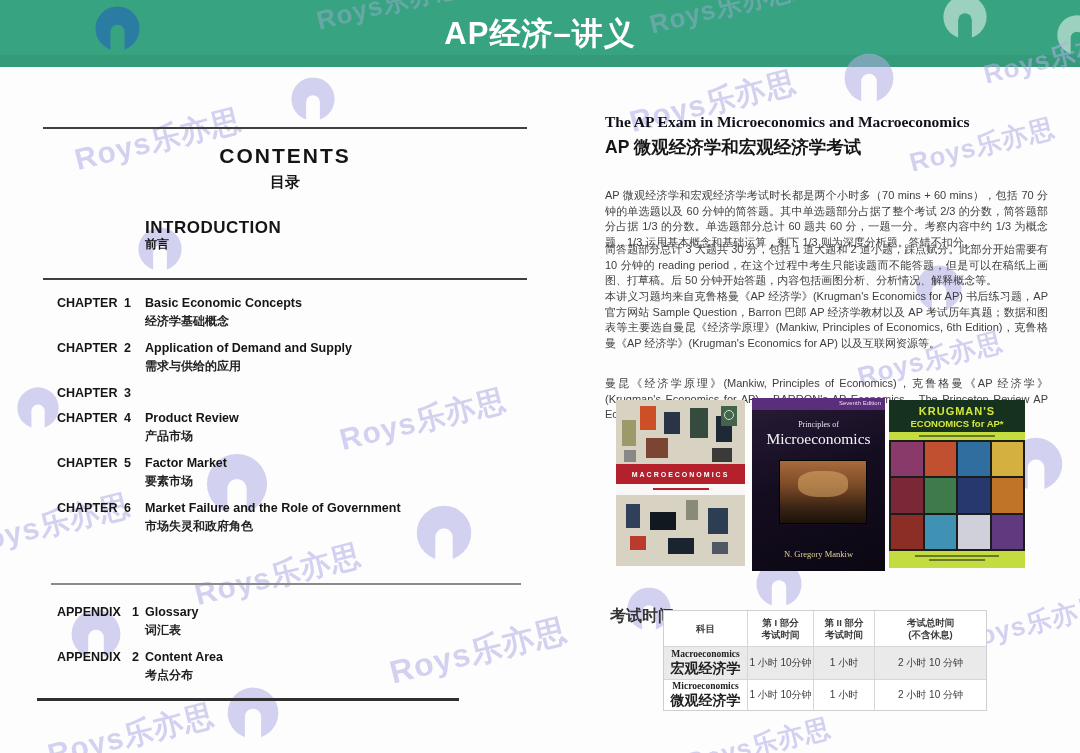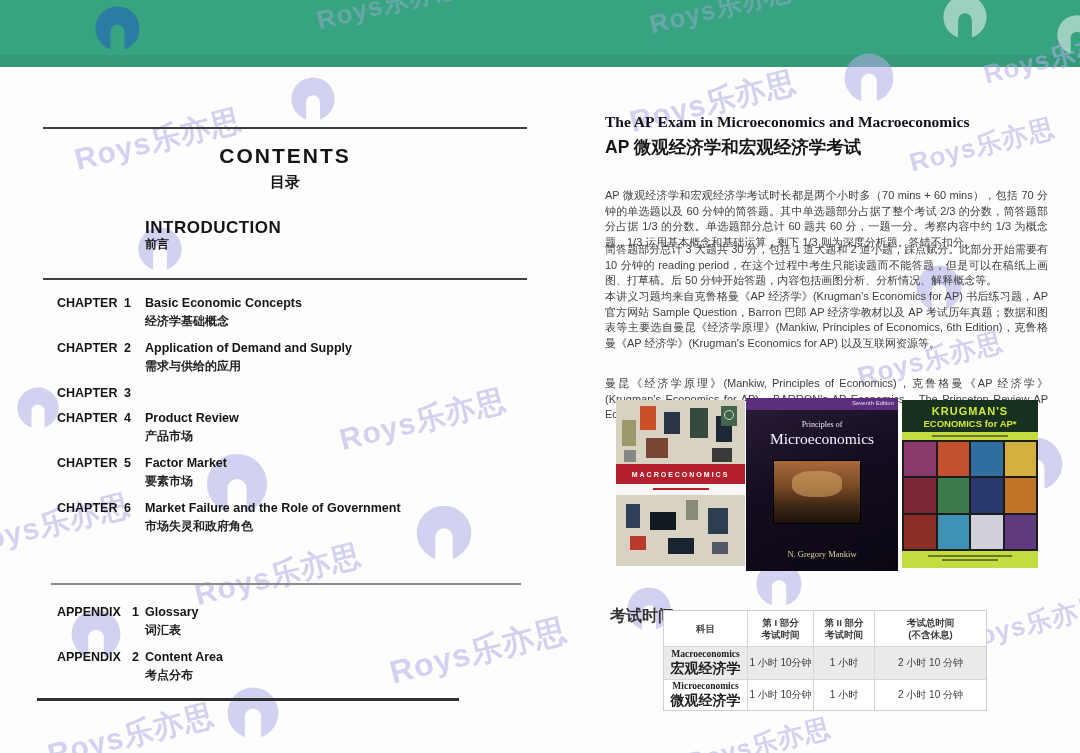--- a/index.html
+++ b/index.html
@@ -55,21 +55,21 @@
   .bk1{width:129px;height:166px;margin-top:2px;background:#d8d2c2;}
   .bk1 .art{position:absolute;}
   .bk1 .band{position:absolute;left:0;top:64px;width:100%;height:20px;background:#b4202c;
        display:flex;align-items:center;justify-content:center;color:#fff;font-size:7px;
        font-weight:bold;letter-spacing:2px;}
   .bk1 .subband{position:absolute;left:0;top:84px;width:100%;height:11px;background:rgba(255,255,255,.85);}
   .bk1 .subband i{display:block;width:56px;height:2px;margin:4px auto;background:#b4202c;}
   .bk1 .logo-box{position:absolute;right:8px;top:6px;width:16px;height:20px;background:#43634d;}
   .bk1 .logo-box b{display:block;width:8px;height:8px;border:1px solid #cfe0cf;border-radius:50%;margin:4px auto;}
 
-  .bk2{width:152px;height:173px;margin-left:1px;background:linear-gradient(160deg,#2a1c38 0%,#140d20 45%,#0b0712 100%);color:#eee;}
+  .bk2{width:133px;height:173px;margin-left:7px;background:linear-gradient(160deg,#2a1c38 0%,#140d20 45%,#0b0712 100%);color:#eee;}
   .bk2 .pband{position:absolute;left:0;top:0;width:100%;height:12px;background:#5a2d7d;}
   .bk2 .edition{position:absolute;right:4px;top:2px;font-size:6px;color:#e6def2;}
   .bk2 .pre{position:absolute;top:22px;left:0;width:100%;text-align:center;
        font-family:"Liberation Serif",serif;font-size:8px;color:#e8e8f2;}
   .bk2 .mtitle{position:absolute;top:32px;left:0;width:100%;text-align:center;
        font-family:"Liberation Serif",serif;font-size:15.5px;color:#f4f4fa;}
   .bk2 .paint{position:absolute;left:27px;top:62px;width:86px;height:62px;border:1px solid #000;
        background:linear-gradient(180deg,#a86a3c 0%,#7a4a26 40%,#3a2414 75%,#1c120a 100%);}
   .bk2 .paint i{position:absolute;left:18px;top:10px;width:50px;height:26px;background:rgba(230,180,110,.5);border-radius:40%;}
   .bk2 .author{position:absolute;bottom:12px;left:0;width:100%;text-align:center;
@@ -177,20 +177,21 @@
   <svg class="wm-logo" style="left:845px;top:648px;width:48px;height:48px">
       <use href="#roys-logo"></use>
     </svg>
   <svg class="wm-logo" style="left:70px;top:608px;width:52px;height:52px">
       <use href="#roys-logo"></use>
     </svg>
   <svg class="wm-logo" style="left:226px;top:686px;width:54px;height:54px">
       <use href="#roys-logo"></use>
     </svg>
 
+  <div class="banner-title">AP经济–讲义</div>
 
   <div class="page lp">
     <div class="rule" style="left:0;top:27px;width:484px;height:2px"></div>
     <div class="contents">CONTENTS</div>
     <div class="contents-cn">目录</div>
     <div class="intro">INTRODUCTION</div>
     <div class="intro-cn">前言</div>
     <div class="rule" style="left:0;top:178px;width:484px;height:2px"></div>
 
     <div class="toc">

